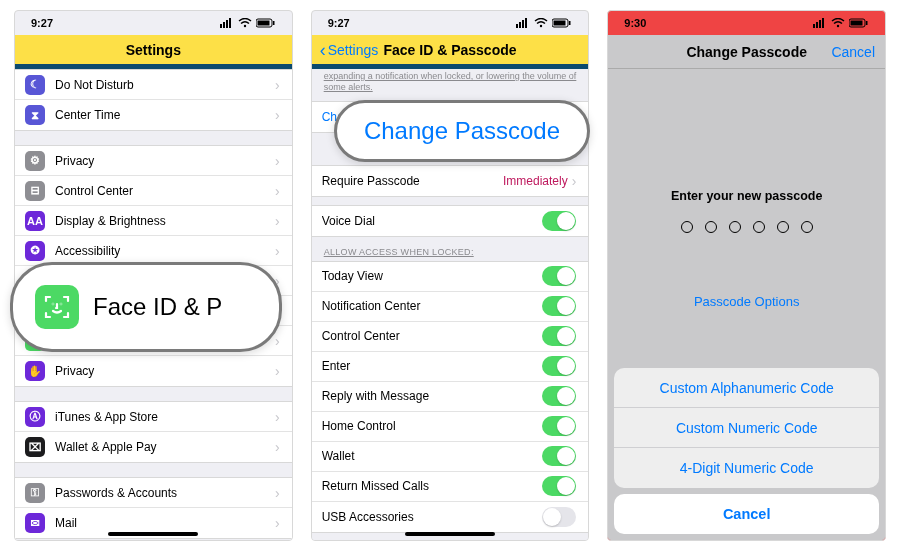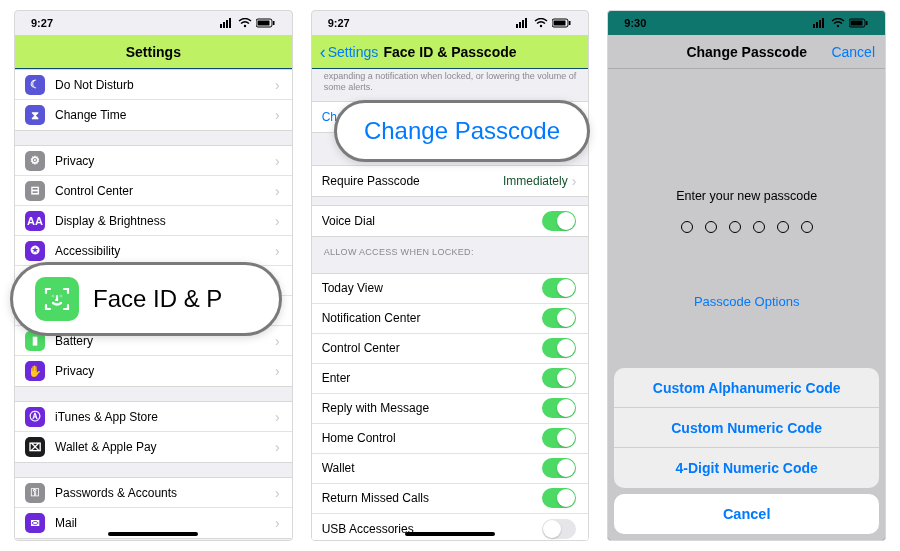--- a/index.html
+++ b/index.html
@@ -1,64 +1,64 @@
 <!DOCTYPE html>
 <html><head>
 <meta charset="utf-8">
 <style>
   * { box-sizing: border-box; margin: 0; padding: 0; font-family: -apple-system, "Helvetica Neue", Arial, sans-serif; }
   body { background: #fff; width: 900px; height: 551px; display: flex; gap: 18px; padding: 10px 14px; position: relative; }
   .phone { flex: 1; border: 1px solid #d8d8d8; border-radius: 4px; background: #efeff4; display: flex; flex-direction: column; overflow: hidden; position: relative; }
-  .phone.dim { background: #0f766e; }
+  .phone.dim { background: #ef4444; }
   .statusbar { height: 24px; display: flex; align-items: center; padding: 0 16px; font-size: 11px; font-weight: 600; color: #000; justify-content: flex-end; }
   .statusbar .t { flex: 0 0 auto; }
   .statusbar .gap { flex: 1; }
   .bars, .wifi, .batt { display: inline-block; margin-left: 4px; }
   .bars svg, .wifi svg, .batt svg { display: block; }
-  .navbar { height: 34px; display: flex; align-items: center; justify-content: center; position: relative; border-bottom: 1px solid #0c4a6e; background: #bef264; }
+  .navbar { height: 34px; display: flex; align-items: center; justify-content: center; position: relative; border-bottom: 5px solid #0c4a6e; background: #fde047; }
   .navbar.dim { background: #c9c9cb; border-bottom: 1px solid #aaa; }
   .navtitle { font-size: 14px; font-weight: 600; }
   .navback { position: absolute; left: 8px; color: #007aff; font-size: 14px; display: flex; align-items: center; gap: 2px; }
   .navright { position: absolute; right: 10px; color: #007aff; font-size: 14px; }
   .list { flex: 1; overflow: hidden; background: #efeff4; }
   .group { margin-top: 14px; background: #fff; border-top: 1px solid #d8d8d8; border-bottom: 1px solid #d8d8d8; }
   .group.tight { margin-top: 8px; }
   .row { display: flex; align-items: center; height: 30px; padding: 0 12px 0 10px; border-bottom: 0.5px solid #e3e3e3; background: #fff; font-size: 12px; color: #000; }
   .row:last-child { border-bottom: none; }
   .row .icon { width: 20px; height: 20px; border-radius: 5px; margin-right: 10px; display: flex; align-items: center; justify-content: center; flex-shrink: 0; }
   .row .label { flex: 1; white-space: nowrap; overflow: hidden; text-overflow: ellipsis; }
   .row .chev { color: #c7c7cc; font-size: 14px; }
-  .row .val { color: #14532d; font-size: 12px; margin-right: 4px; text-align: right; }
+  .row .val { color: #be185d; font-size: 12px; margin-right: 4px; text-align: right; }
   .toggle { width: 34px; height: 20px; border-radius: 10px; background: #4cd964; position: relative; flex-shrink: 0; }
   .toggle::after { content: ""; position: absolute; right: 1px; top: 1px; width: 18px; height: 18px; background: #fff; border-radius: 50%; box-shadow: 0 1px 2px rgba(0,0,0,0.2); }
   .toggle.off { background: #e5e5ea; }
   .toggle.off::after { left: 1px; right: auto; }
   .footnote { font-size: 9px; color: #8a8a8e; padding: 4px 12px 0; line-height: 1.2; }
-  .section-header { font-size: 9px; color: #8a8a8e; padding: 10px 12px 16px; letter-spacing: 0.3px; }
+  .section-header { font-size: 9px; color: #8a8a8e; padding: 10px 12px 4px; letter-spacing: 0.3px; text-decoration: underline; }
   .homebar { position: absolute; bottom: 4px; left: 50%; transform: translateX(-50%); width: 90px; height: 4px; background: #000; border-radius: 2px; }
 
   
 
   
   .callout { position: absolute; background: #fff; border: 3px solid #7a7a7a; border-radius: 40px; display: flex; align-items: center; padding: 10px 22px; box-shadow: 0 2px 8px rgba(0,0,0,0.15); z-index: 20; }
-  .callout.c1 { left: 10px; top: 262px; width: 272px; height: 74px; border-radius: 42px; }
+  .callout.c1 { left: 10px; top: 262px; width: 272px; height: 90px; border-radius: 42px; }
   .callout.c1 .ficon { width: 44px; height: 44px; border-radius: 10px; background: #4cd964; margin-right: 14px; display:flex; align-items:center; justify-content:center; }
   .callout.c1 .txt { font-size: 24px; color: #000; white-space: nowrap; overflow: hidden; }
   .callout.c2 { left: 334px; top: 100px; width: 256px; height: 62px; justify-content: center; }
   .callout.c2 .txt { font-size: 24px; color: #007aff; font-weight: 400; }
 
   
   .dimbody { flex: 1; display: flex; flex-direction: column; align-items: center; background: #c9c9cb; position: relative; }
-  .prompt { margin-top: 120px; font-size: 12.5px; color: #000; }
+  .prompt { margin-top: 120px; font-size: 12.5px; color: #000; font-weight: bold; }
   .dots { margin-top: 18px; display: flex; gap: 12px; }
   .dot { width: 12px; height: 12px; border: 1.5px solid #000; border-radius: 50%; }
   .opts { margin-top: 61px; font-size: 13px; color: #007aff; }
 
   .actionsheet { position: absolute; left: 6px; right: 6px; bottom: 6px; display: flex; flex-direction: column; gap: 6px; }
-  .sheetgroup { background: rgba(240,240,240,0.94); border-radius: 10px; overflow: hidden; font-weight: bold; }
+  .sheetgroup { background: rgba(240,240,240,0.94); border-radius: 10px; overflow: hidden; }
   .sheetbtn { height: 40px; display: flex; align-items: center; justify-content: center; font-size: 14px; color: #007aff; border-bottom: 0.5px solid #cfcfd2; }
   .sheetbtn:last-child { border-bottom: none; }
   .sheetcancel { background: #fff; border-radius: 10px; height: 40px; display: flex; align-items: center; justify-content: center; font-size: 14.5px; color: #007aff; font-weight: 600; } .ic-indigo{background:#5856d6;}
   .ic-gray{background:#8e8e93;} .ic-blue{background:#6d28d9;}
   .ic-green{background:#4cd964;} .ic-teal{background:#5ac8fa;} .ic-black{background:#1c1c1e;}
   .glyph{color:#fff;font-size:11px;font-weight:700;}
 </style>
 </head>
 <body>
 
@@ -98,21 +98,21 @@
         <span class="icon ic-indigo">
             <span class="glyph">☾</span>
           </span>
         <span class="label">Do Not Disturb</span>
         <span class="chev">›</span>
       </div>
       <div class="row">
         <span class="icon ic-indigo">
             <span class="glyph">⧗</span>
           </span>
-        <span class="label">Change Time</span>
+        <span class="label">Center Time</span>
         <span class="chev">›</span>
       </div>
     </div>
 
     <div class="group">
       <div class="row">
         <span class="icon ic-gray">
             <span class="glyph">⚙</span>
           </span>
         <span class="label">Privacy</span>
@@ -234,21 +234,21 @@
       </span>
   </div>
   <div class="navbar">
     <span class="navback">
       <span style="font-size:18px;line-height:0;">‹</span>
       <span>Settings</span>
     </span>
     <span class="navtitle">Face ID &amp; Passcode</span>
   </div>
   <div class="list">
-    <div class="footnote" style="padding-top:2px;">expanding a notification when locked, or lowering the volume of some alerts.</div>
+    <div class="footnote" style="padding-top:2px;text-decoration:underline;">expanding a notification when locked, or lowering the volume of some alerts.</div>
 
     <div class="group tight">
       <div class="row" style="color:#007aff;">
         <span class="label">Change Passcode</span>
       </div>
     </div>
 
     <div class="group" style="margin-top:32px;">
       <div class="row">
         <span class="label">Require Passcode</span>

